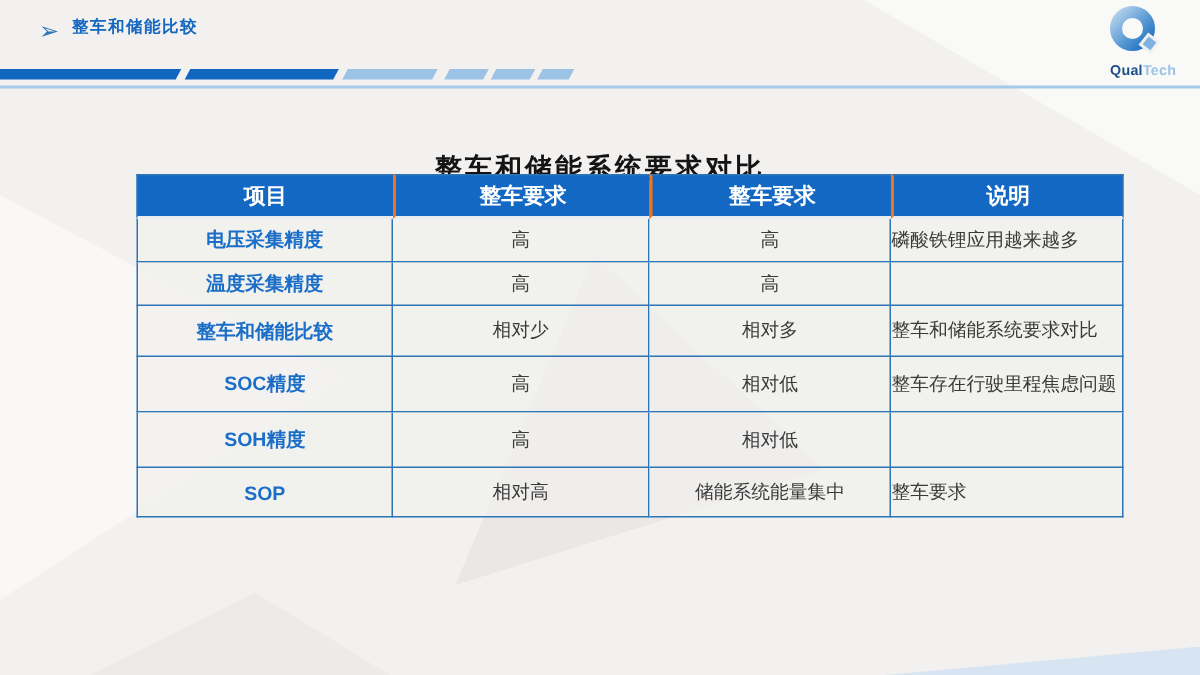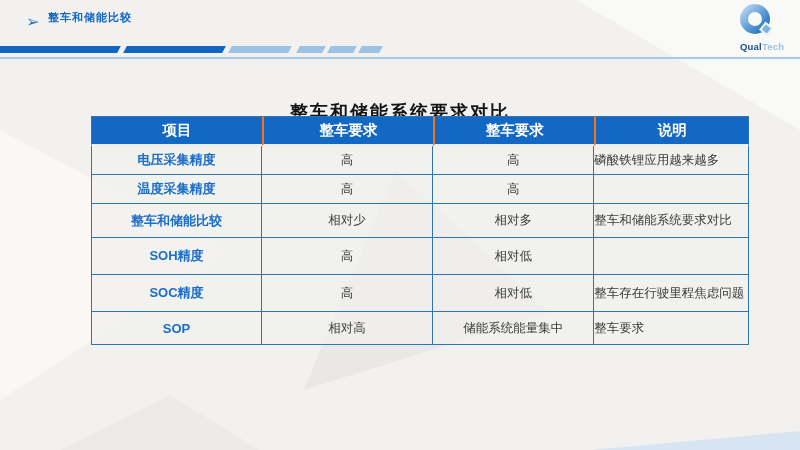--- a/index.html
+++ b/index.html
@@ -150,30 +150,30 @@
         <td class="val-cell">高</td>
         <td class="note-cell"></td>
       </tr>
       <tr class="h33">
         <td class="item-cell">整车和储能比较</td>
         <td class="val-cell">相对少</td>
         <td class="val-cell">相对多</td>
         <td class="note-cell">整车和储能系统要求对比</td>
       </tr>
       <tr class="h36">
+        <td class="item-cell">SOC精度</td>
+        <td class="val-cell">高</td>
+        <td class="val-cell">相对低</td>
+        <td class="note-cell">整车存在行驶里程焦虑问题</td>
+      </tr>
+      <tr class="h36">
         <td class="item-cell">SOH精度</td>
         <td class="val-cell">高</td>
         <td class="val-cell">相对低</td>
         <td class="note-cell"></td>
-      </tr>
-      <tr class="h36">
-        <td class="item-cell">SOC精度</td>
-        <td class="val-cell">高</td>
-        <td class="val-cell">相对低</td>
-        <td class="note-cell">整车存在行驶里程焦虑问题</td>
       </tr>
       <tr class="h32">
         <td class="item-cell">SOP</td>
         <td class="val-cell">相对高</td>
         <td class="val-cell">储能系统能量集中</td>
         <td class="note-cell">整车要求</td>
       </tr>
     </tbody>
   </table>
 

